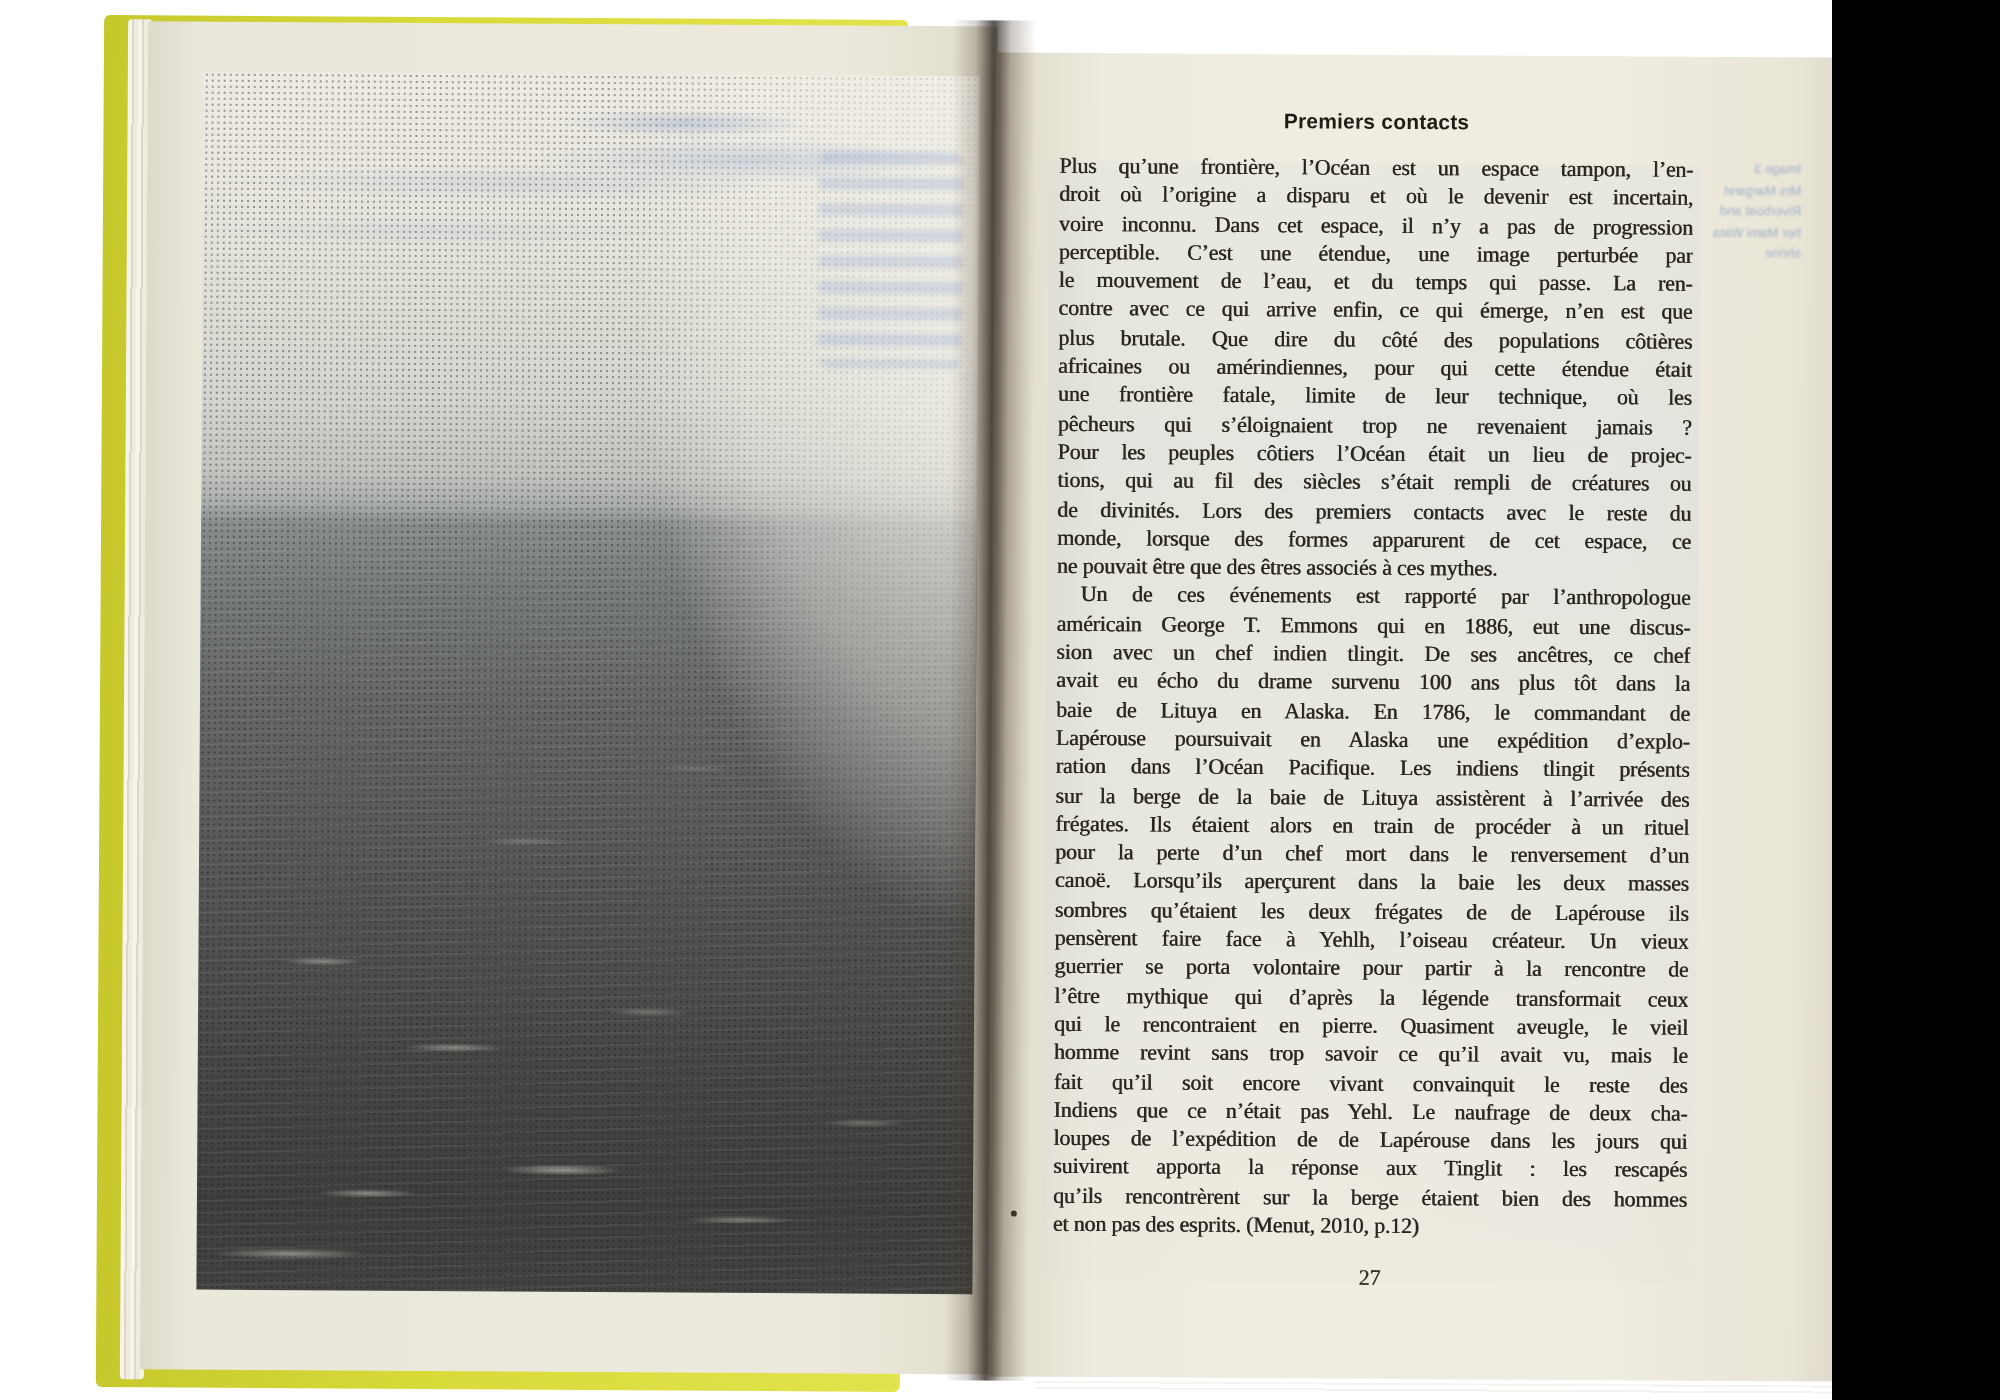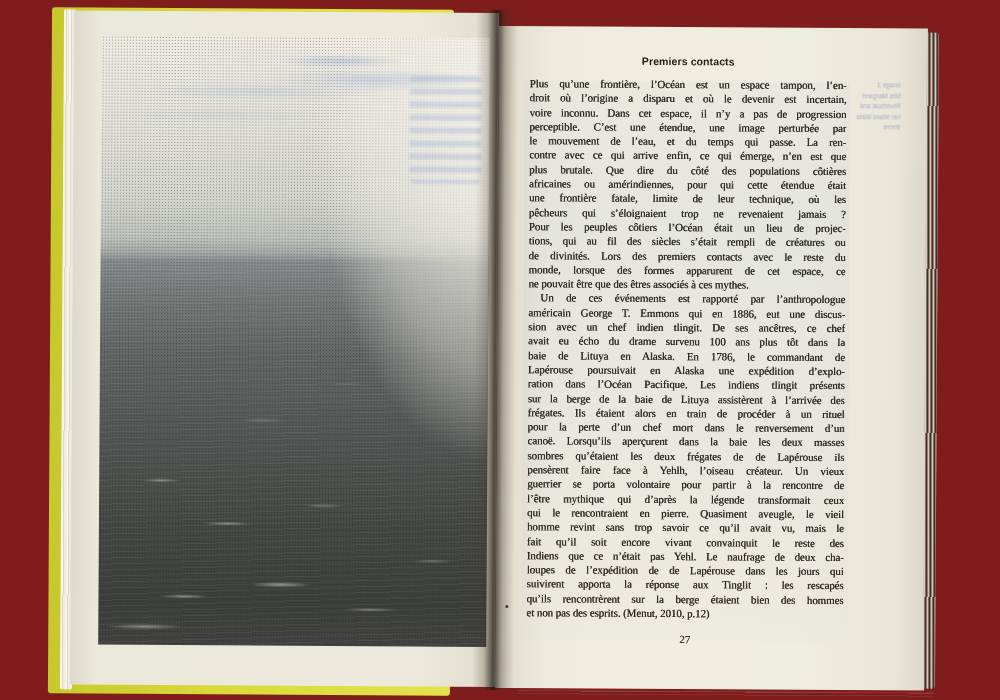--- a/index.html
+++ b/index.html
@@ -1,16 +1,16 @@
 <!DOCTYPE html>
 <html><head>
 <meta charset="utf-8">
 <style>
   html,body{margin:0;padding:0;background:#000;}
-  .scene{position:relative;width:1000px;height:700px;background:#7f1d1d;overflow:hidden;
+  .scene{position:relative;width:916px;height:700px;background:#ffffff;overflow:hidden;
          font-family:"Liberation Serif","DejaVu Serif",serif;}
   .book{position:absolute;inset:0;transform:rotate(0.35deg);transform-origin:50% 50%;}
 
   
   .cover{position:absolute;left:50px;top:10px;width:402px;height:686px;border-radius:3px;
          background:linear-gradient(90deg,#c6c82c 0%,#d8da3a 40%,#e2e34c 100%);}
   
   .lstack{position:absolute;left:62px;top:12px;width:12px;height:680px;border-radius:2px;
           background:repeating-linear-gradient(90deg,#f7f4e9 0 2px,#dcd7c8 2px 3px,#efecdf 3px 5px);}
 

